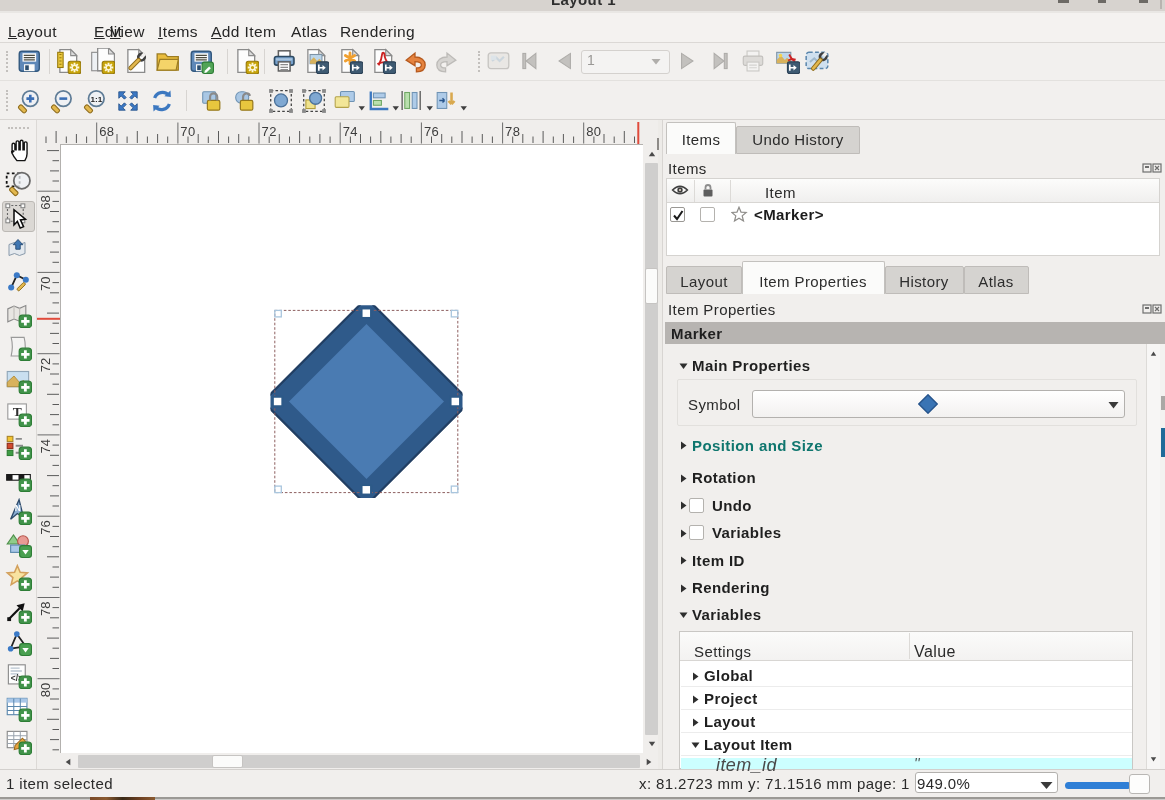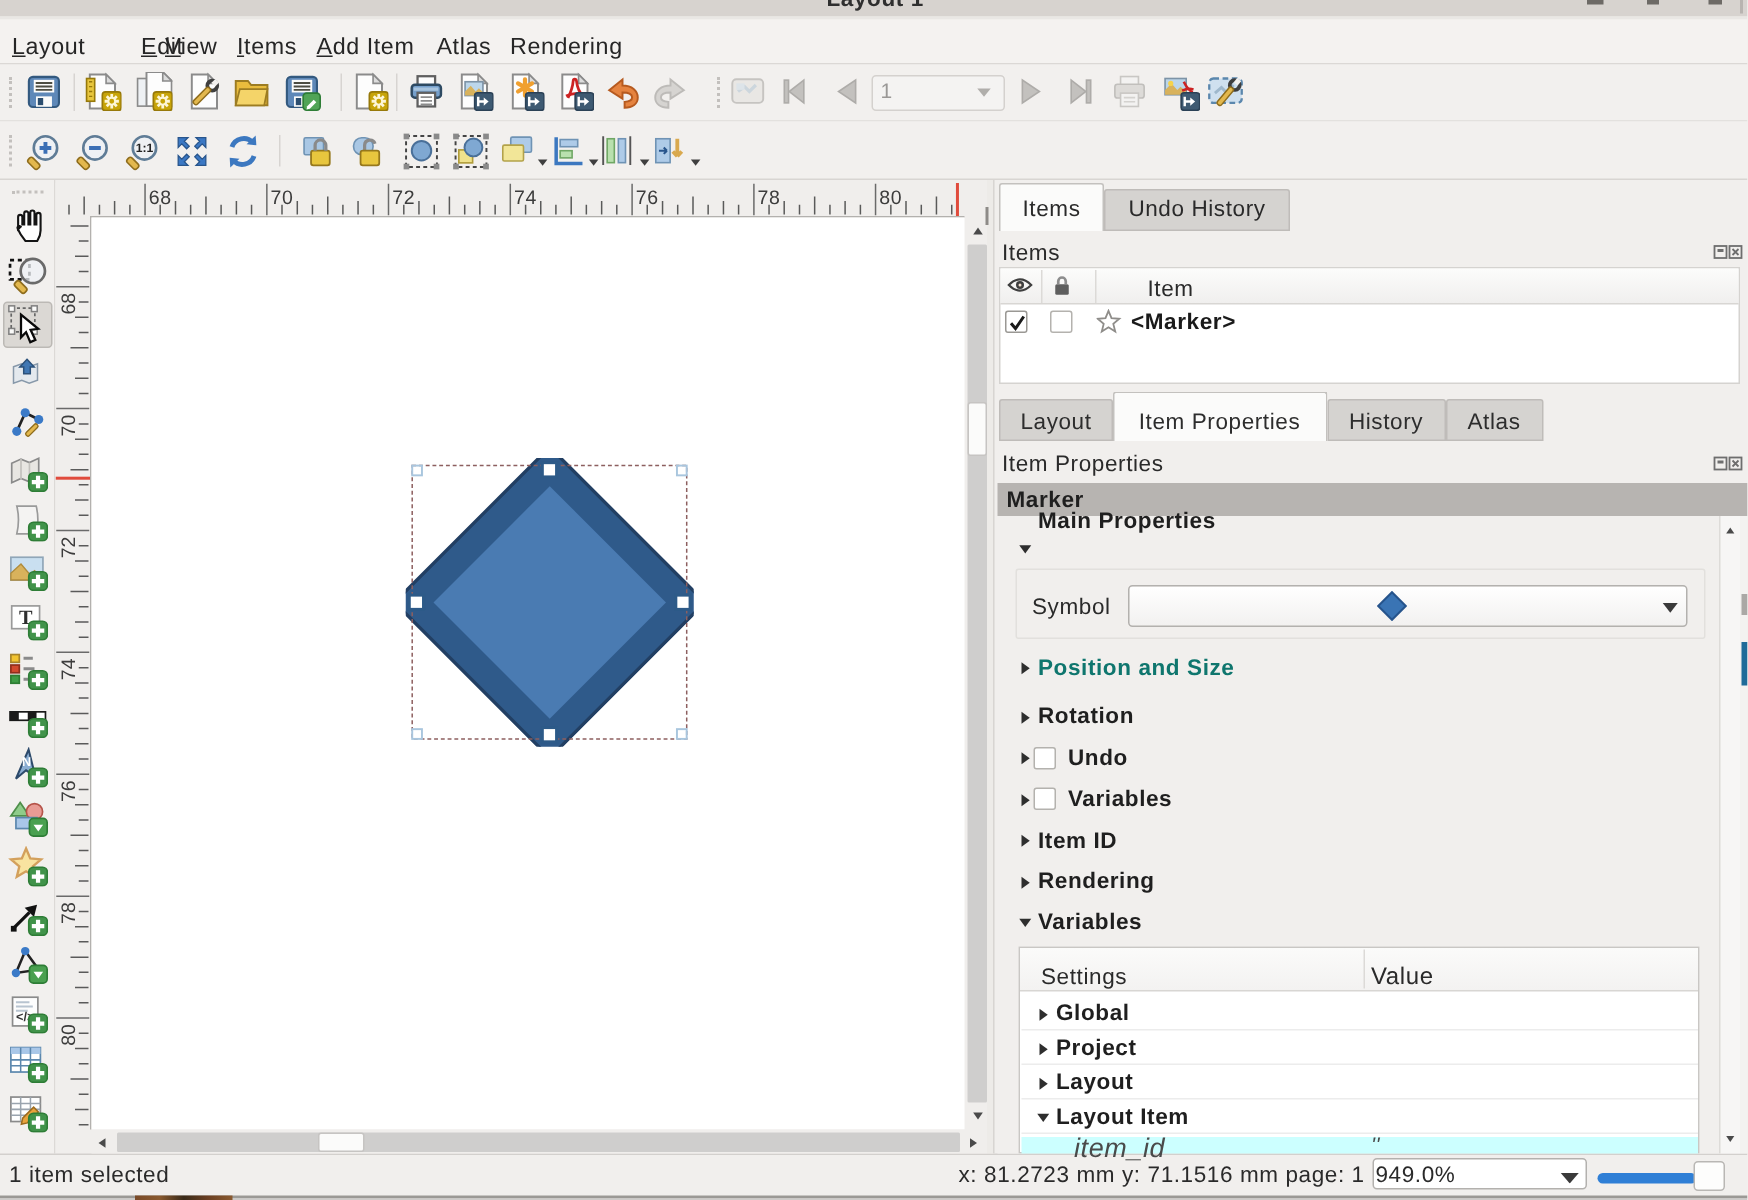--- a/index.html
+++ b/index.html
@@ -157,21 +157,21 @@
 <svg class="ic" style="left:1152.0px;top:304.0px" width="10" height="10" viewBox="0 0 10 10">
     <rect x="1" y="1" width="8" height="8" fill="none" stroke="#6e6e6e" stroke-width="1.2"></rect>
     <path d="M3 3 l4 4 M7 3 l-4 4" stroke="#6e6e6e" stroke-width="1.2"></path>
   </svg>
 <div class="abs" style="left:665px;top:322px;width:500px;height:22px;background:#b7b4b1"></div>
 <div class="t" style="left:671px;top:325px;font-size:15px;font-weight:700;color:#1f1f1f;">Marker</div>
 <div class="abs" style="left:665px;top:344px;width:481px;height:425px;background:#f1efed"></div>
 <svg class="ic" style="left:679.0px;top:362.0px" width="9" height="8" viewBox="0 0 9 8">
     <path d="M0.5 1.5 h8 l-4 5.5z" fill="#2e2e2e"></path>
   </svg>
-<div class="t" style="left:692px;top:339px;font-size:15px;font-weight:700;color:#1f1f1f;">Main Properties</div>
+<div class="t" style="left:692px;top:357px;font-size:15px;font-weight:700;color:#1f1f1f;">Main Properties</div>
 <div class="abs" style="left:677px;top:379px;width:460px;height:47px;border:1px solid #e2e0dd;border-radius:2px"></div>
 <div class="t" style="left:688px;top:395.5px;font-size:15px;font-weight:400;color:#2a2a2a;">Symbol</div>
 <div class="abs" style="left:752px;top:390px;width:373px;height:28px;background:linear-gradient(#ffffff,#f2f1f0);border:1px solid #b3b1ae;border-radius:3px"></div>
 <svg class="ic" style="left:918.0px;top:394.0px" width="20" height="20" viewBox="0 0 20 20">
     <path d="M10 0.8 L19.2 10 L10 19.2 L0.8 10 Z" fill="#3a74b4" stroke="#26548c" stroke-width="1.4"></path>
   </svg>
 <svg class="ic" style="left:1107.5px;top:400.5px" width="11" height="8" viewBox="0 0 11 8">
     <path d="M0.5 1 h10 l-5 6.5z" fill="#3a3a3a"></path>
   </svg>
 <svg class="ic" style="left:679.5px;top:441.0px" width="8" height="9" viewBox="0 0 8 9">

